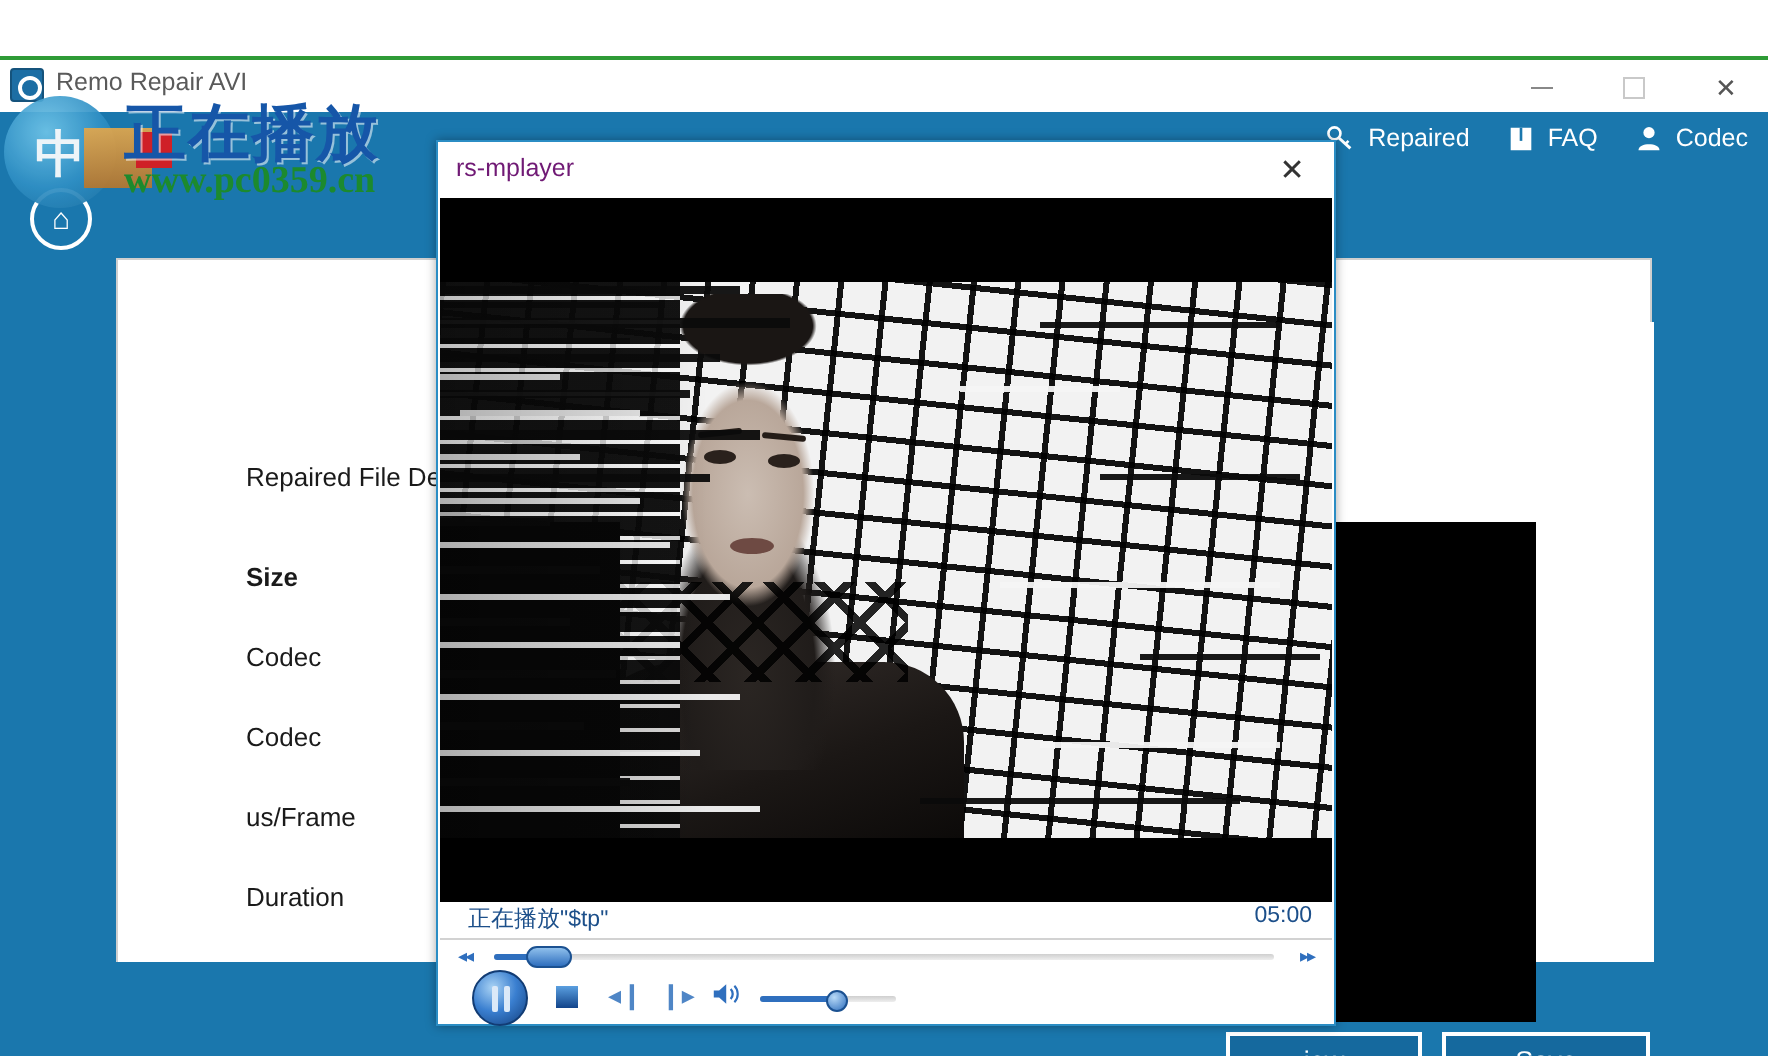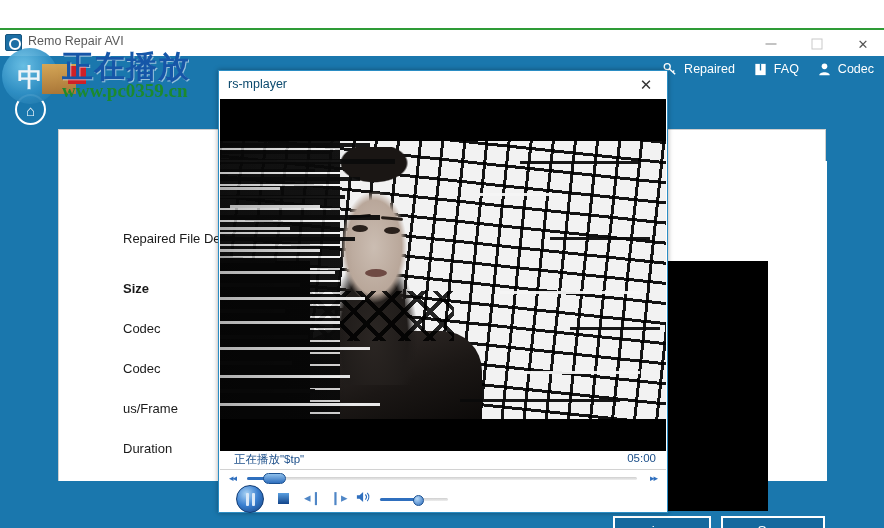--- a/index.html
+++ b/index.html
@@ -131,21 +131,21 @@
 
   
   .player {
     position:absolute; left:218px; top:42px; width:450px; height:443px;
     background:#ffffff; border:1px solid #2b8dc4;
     box-shadow:0 0 5px rgba(0,0,0,.35);
   }
   .player-title {
     position:absolute; left:0; top:0; width:448px; height:28px; background:#ffffff;
   }
-  .player-title-text { position:absolute; left:9px; top:6px; font-size:12.5px; color:#0c4a6e; }
+  .player-title-text { position:absolute; left:9px; top:6px; font-size:12.5px; color:#701a75; }
   .player-close {
     position:absolute; right:0; top:0; width:42px; height:28px;
     display:flex; align-items:center; justify-content:center;
     color:#333; font-size:15px; cursor:pointer;
   }
   .video {
     position:absolute; left:1px; top:28px; width:446px; height:352px;
     background:#000; overflow:hidden;
   }
   .video-inner { position:absolute; left:0; top:42px; width:446px; height:278px; overflow:hidden; background:#000; }

